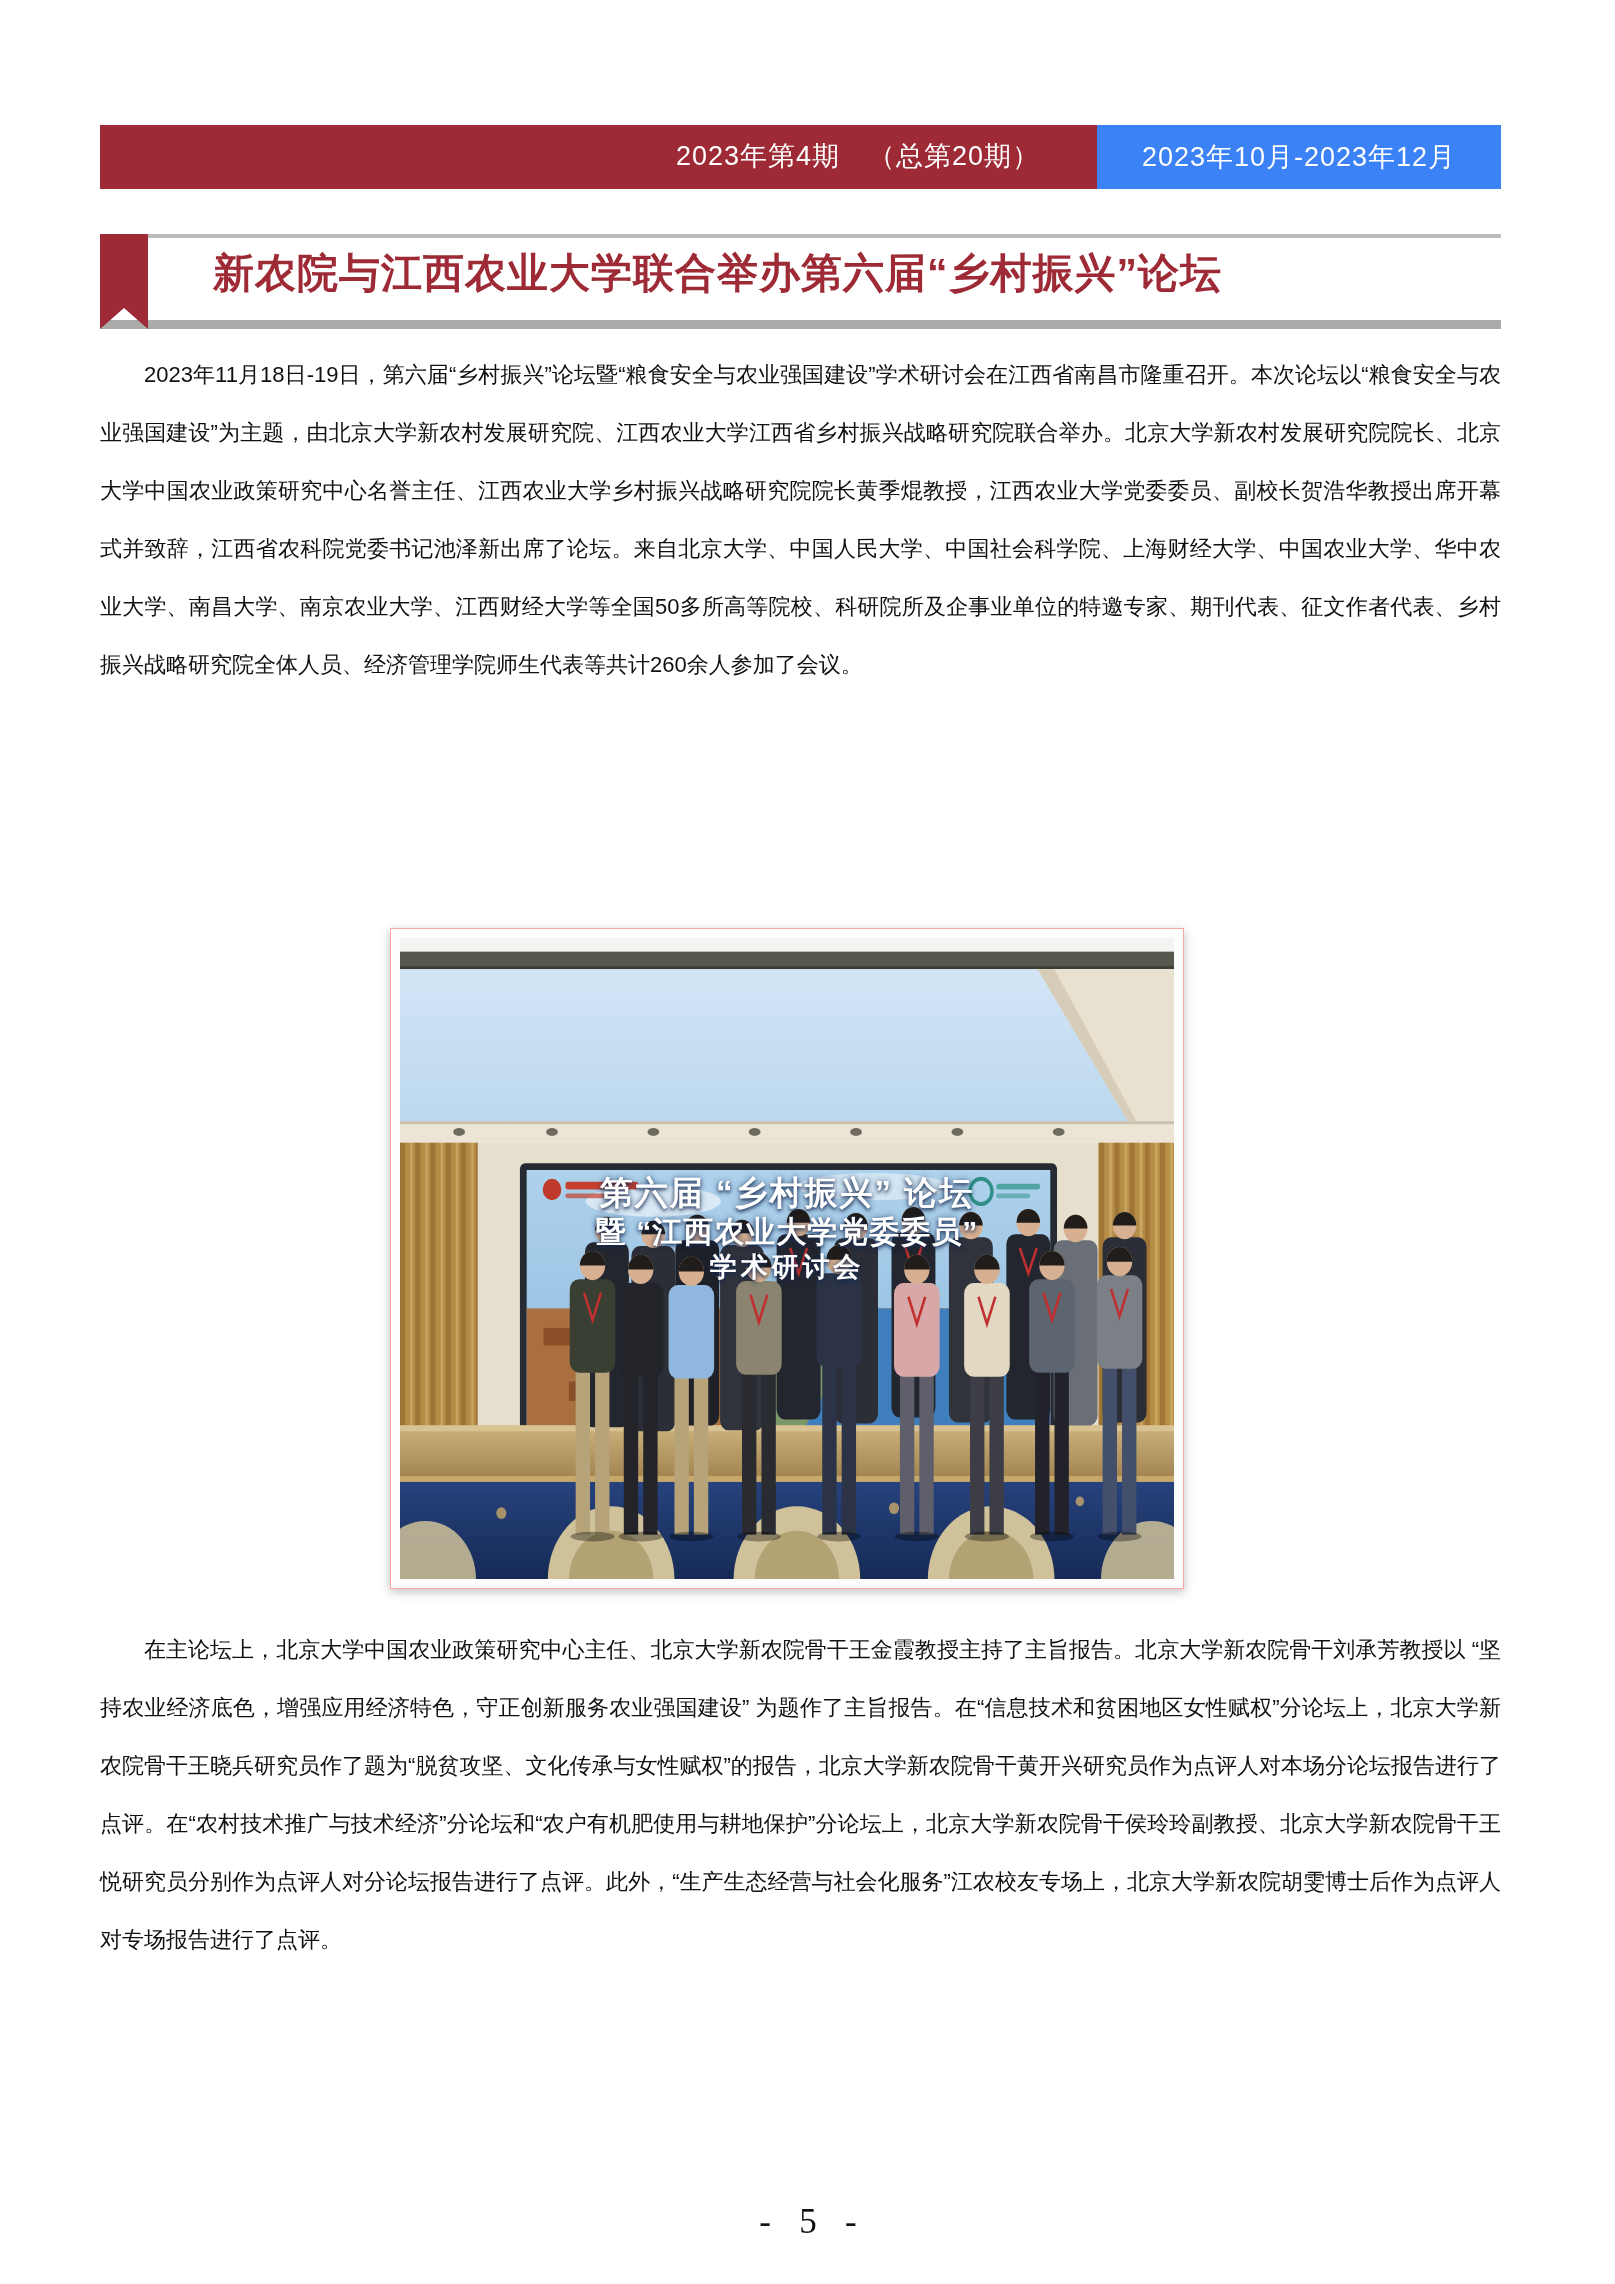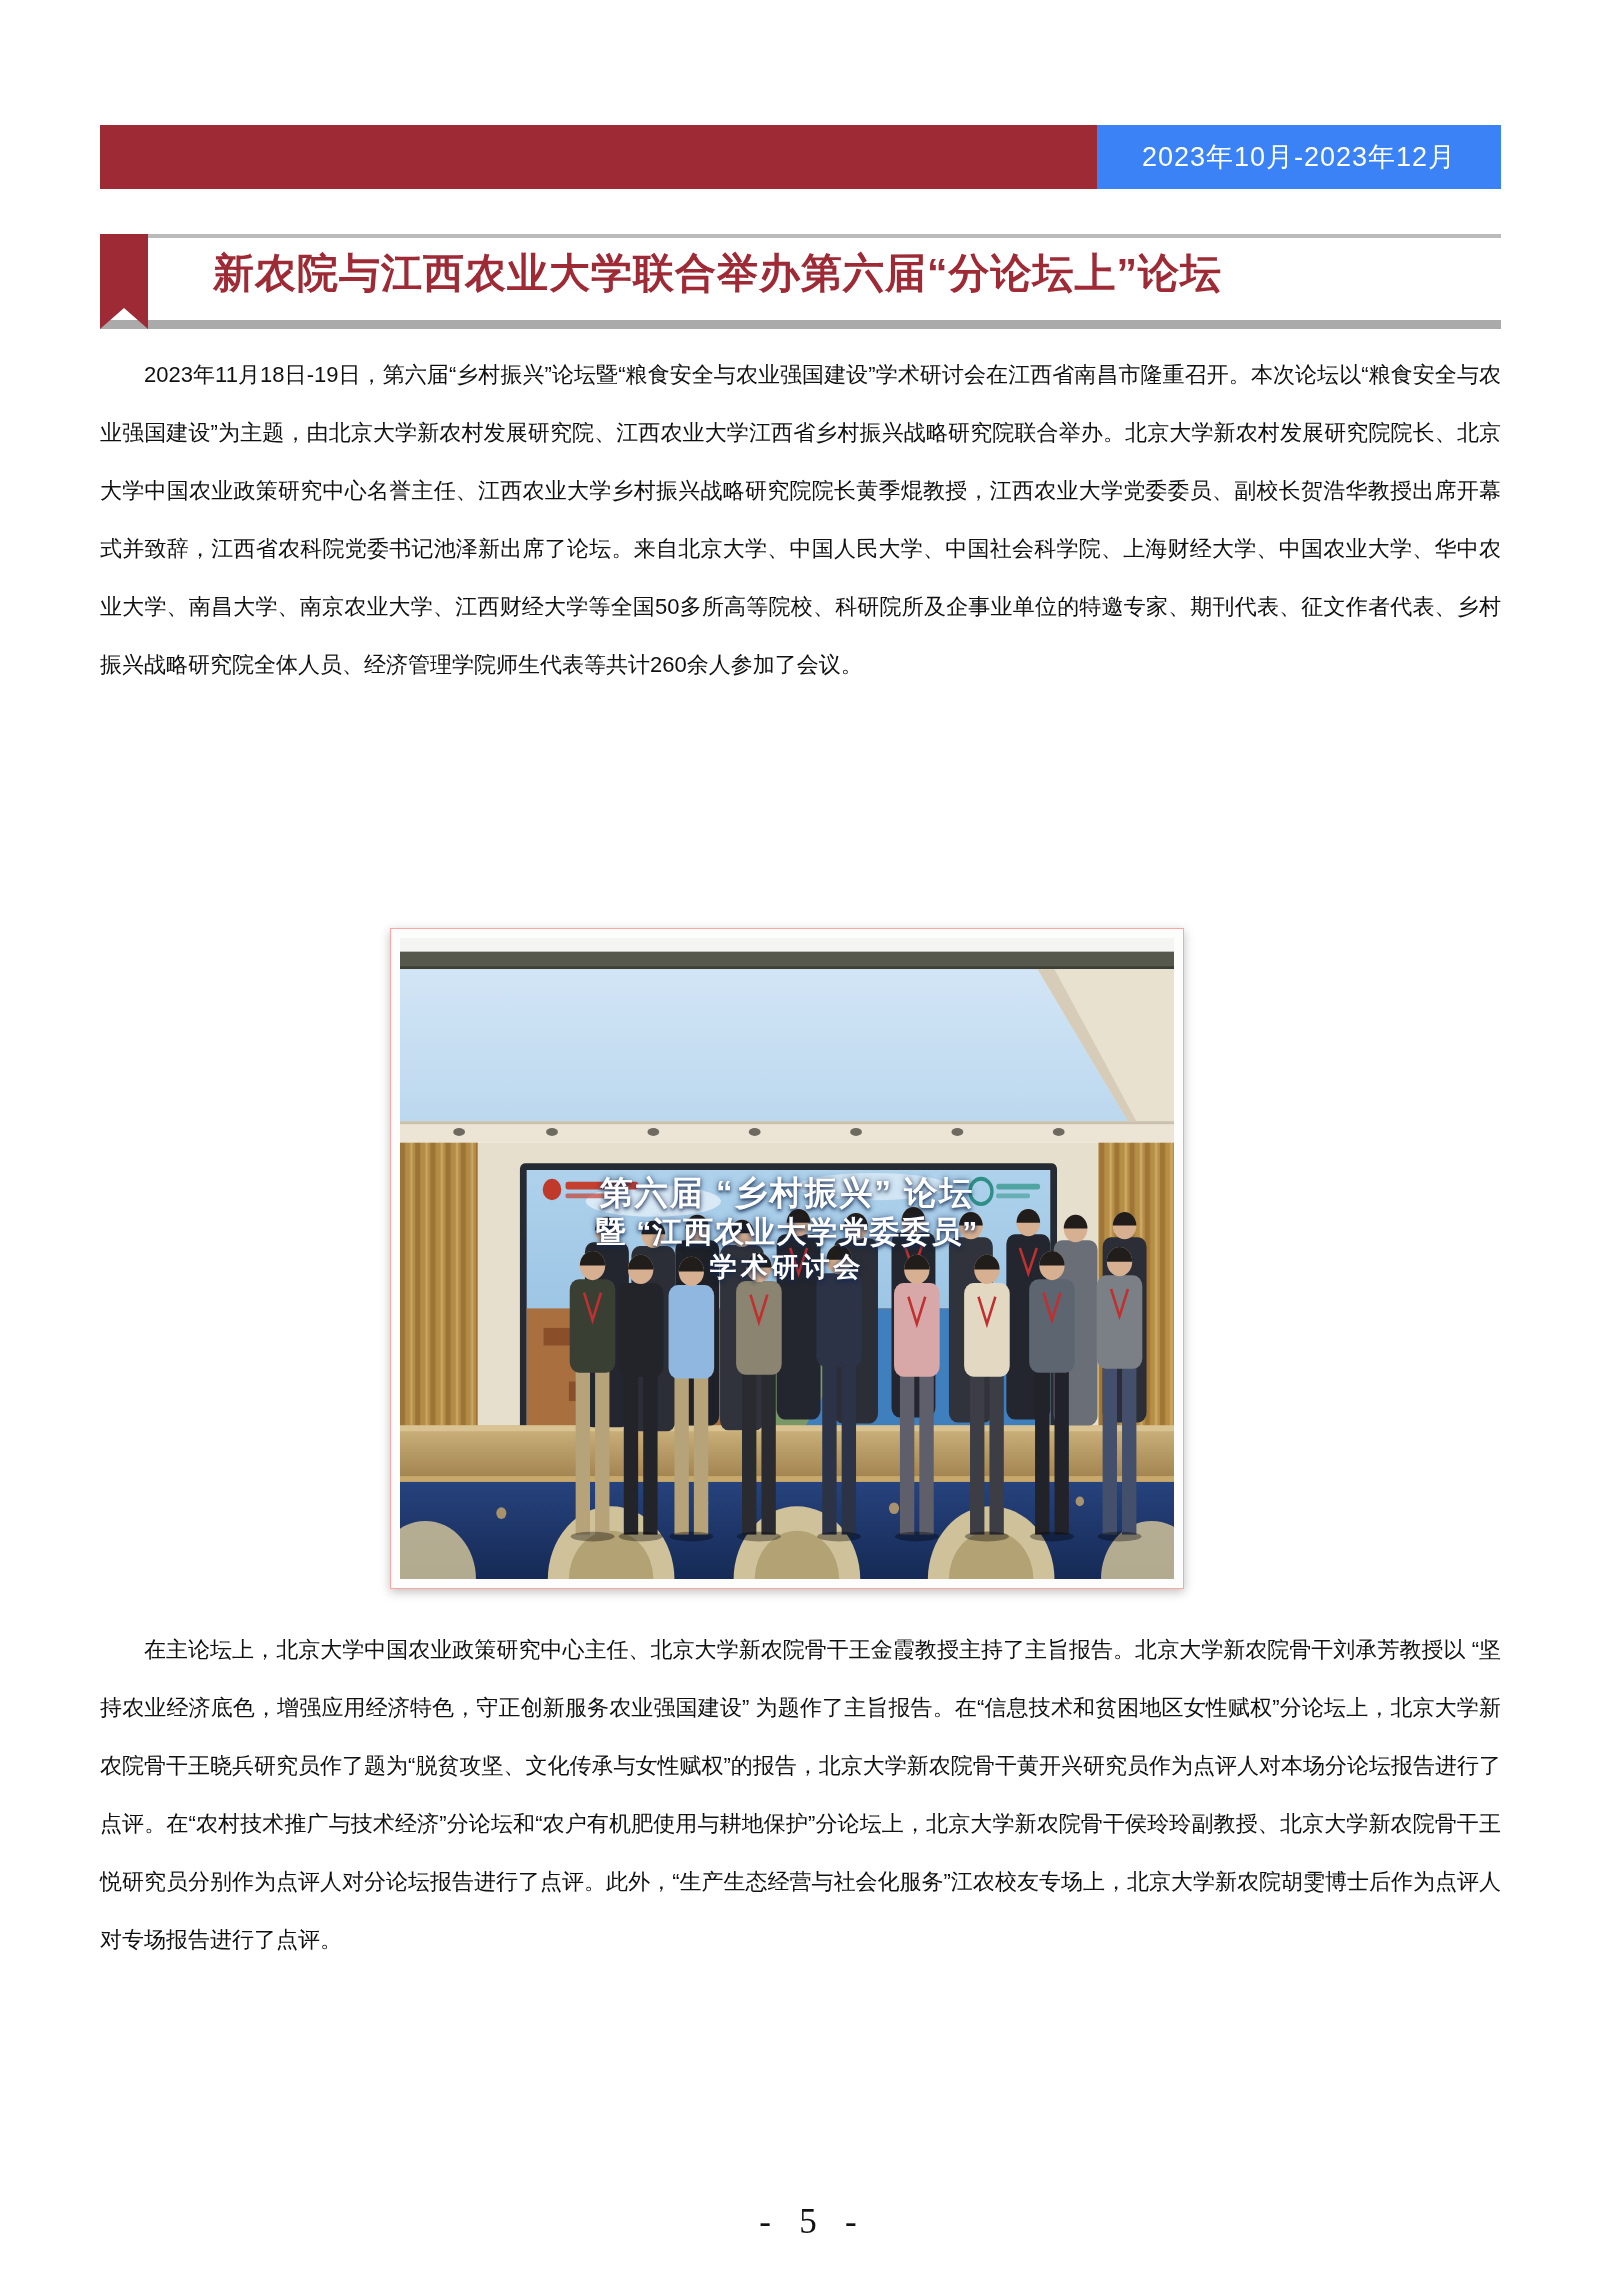--- a/index.html
+++ b/index.html
@@ -73,30 +73,31 @@
     font-family:"Liberation Serif", serif;
   }
 </style>
 </head>
 <body>
 
 <div class="page">
 
   <div class="header-bar">
     <div class="header-red">
+      <span class="header-issue">2023年第4期　（总第20期）</span>
     </div>
     <div class="header-gray">
       <span>2023年10月-2023年12月</span>
     </div>
   </div>
 
   <div class="title-block">
     <div class="title-topline"></div>
     <div class="ribbon"></div>
-    <div class="article-title">新农院与江西农业大学联合举办第六届“分论坛上”论坛</div>
+    <div class="article-title">新农院与江西农业大学联合举办第六届“乡村振兴”论坛</div>
     <div class="title-bottomline"></div>
   </div>
 
   <div class="body-para para-1">2023年11月18日-19日，第六届“乡村振兴”论坛暨“粮食安全与农业强国建设”学术研讨会在江西省南昌市隆重召开。本次论坛以“粮食安全与农业强国建设”为主题，由北京大学新农村发展研究院、江西农业大学江西省乡村振兴战略研究院联合举办。北京大学新农村发展研究院院长、北京大学中国农业政策研究中心名誉主任、江西农业大学乡村振兴战略研究院院长黄季焜教授，江西农业大学党委委员、副校长贺浩华教授出席开幕式并致辞，江西省农科院党委书记池泽新出席了论坛。来自北京大学、中国人民大学、中国社会科学院、上海财经大学、中国农业大学、华中农业大学、南昌大学、南京农业大学、江西财经大学等全国50多所高等院校、科研院所及企事业单位的特邀专家、期刊代表、征文作者代表、乡村振兴战略研究院全体人员、经济管理学院师生代表等共计260余人参加了会议。</div>
 
   <div class="photo-figure">
     <div class="photo-inner">
       <svg viewBox="0 0 917 658" preserveAspectRatio="none">
         <defs>
           <linearGradient id="skyGrad" x1="0" y1="0" x2="0" y2="1">

